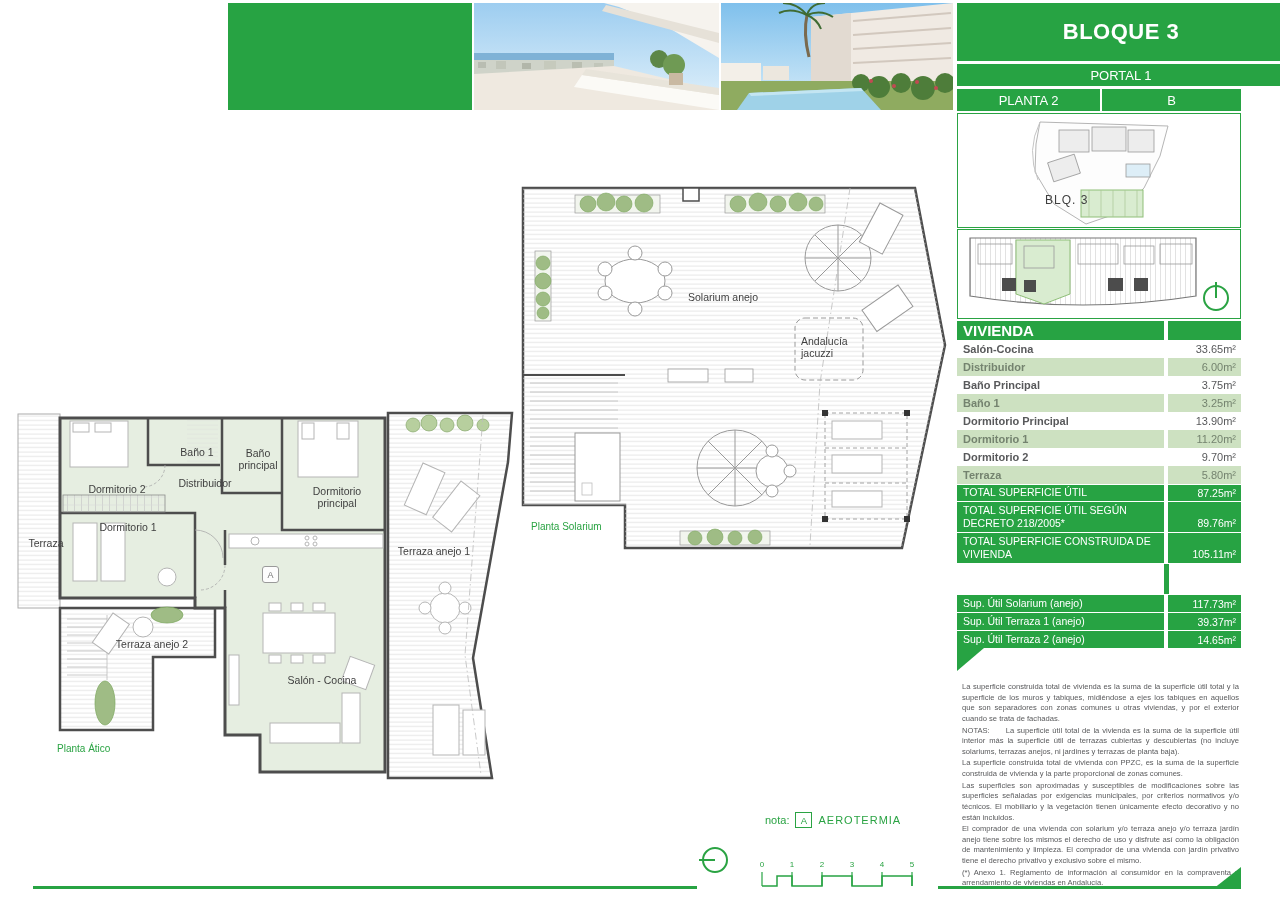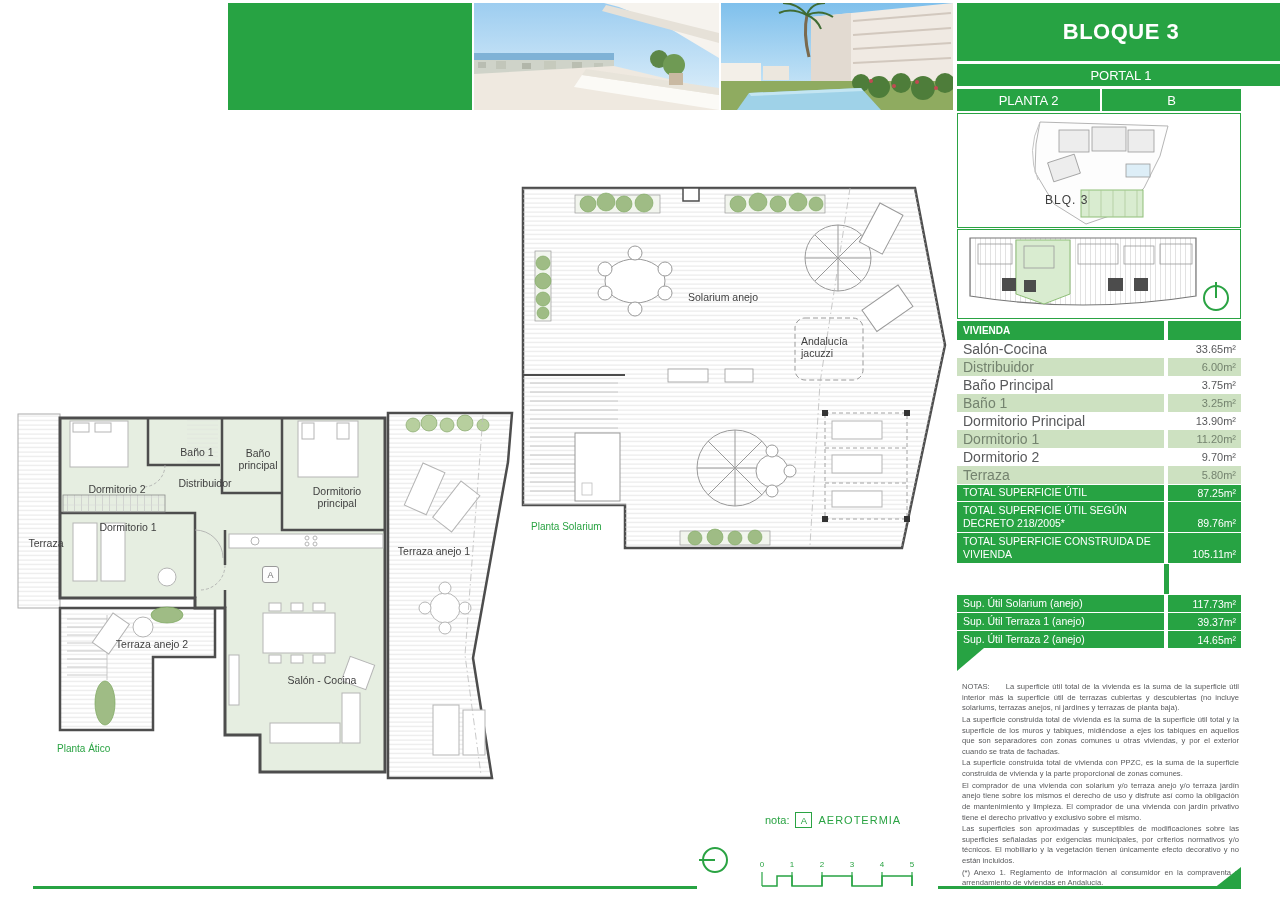--- a/index.html
+++ b/index.html
@@ -24,26 +24,26 @@
   .hdr-letter{left:1102px;width:139px;}
 
   .panel-box{left:957px;width:282px;background:#fff;border:1px solid #2aa343;}
   .site-box{top:113px;height:113px;}
   .key-box{top:229px;height:88px;}
   .blq-label{color:#404040;font-size:12px;letter-spacing:1px;}
 
   
   .tbl{left:957px;top:321px;width:284px;}
   .trow{display:grid;grid-template-columns:207px 4px 73px;height:18px;}
-  .trow .c1{display:flex;align-items:center;padding-left:6px;font-size:14px;color:#5f6b5f;}
+  .trow .c1{display:flex;align-items:center;padding-left:6px;font-size:11px;color:#5f6b5f;font-weight:bold;}
   .trow .c2{display:flex;align-items:center;justify-content:flex-end;padding-right:5px;
             font-size:11px;color:#5f6b5f;}
   .trow .div{background:#fff;}
   .trow.head{height:19px;}
-  .trow.head .c1{background:#27a343;color:#fff;font-weight:bold;font-size:10px;}
+  .trow.head .c1{background:#27a343;color:#fff;font-weight:bold;font-size:15px;}
   .trow.head .c2{background:#27a343;}
   .trow.alt .c1,.trow.alt .c2{background:#cde1c1;color:#74836f;}
   .trow.white .c1,.trow.white .c2{background:#fff;color:#58595b;}
 
   .totrow{display:grid;grid-template-columns:207px 4px 73px;margin-top:1px;}
   .totrow .c1{background:#27a343;color:#fff;font-size:10.5px;line-height:1.25;
               display:flex;align-items:center;padding-left:6px;}
   .totrow .c2{background:#27a343;color:#fff;font-size:10.5px;display:flex;
               align-items:center;justify-content:flex-end;padding-right:5px;}
   .totrow .div{background:#fff;}
@@ -293,25 +293,25 @@
       </div>
     <div class="totrow" style="height:17px;">
       <div class="c1">Sup. Útil Terraza 2 (anejo)</div>
         <div class="div"></div>
       <div class="c2">14.65m²</div>
       </div>
   </div>
   <div class="abs wedge"></div>
 
   <div class="abs notes">
+    <p>La superficie construida total de vivienda es la suma de la superficie útil total y la superficie de los muros y tabiques, midiéndose a ejes los tabiques en aquellos que son separadores con zonas comunes u otras viviendas, y por el exterior cuando se trata de fachadas.</p>
     <p><span class="nh">NOTAS:</span><span>La superficie útil total de la vivienda es la suma de la superficie útil interior más la superficie útil de terrazas cubiertas y descubiertas (no incluye solariums, terrazas anejos, ni jardines y terrazas de planta baja).</span></p>
-    <p>La superficie construida total de vivienda es la suma de la superficie útil total y la superficie de los muros y tabiques, midiéndose a ejes los tabiques en aquellos que son separadores con zonas comunes u otras viviendas, y por el exterior cuando se trata de fachadas.</p>
     <p>La superficie construida total de vivienda con PPZC, es la suma de la superficie construida de vivienda y la parte proporcional de zonas comunes.</p>
+    <p>Las superficies son aproximadas y susceptibles de modificaciones sobre las superficies señaladas por exigencias municipales, por criterios normativos y/o técnicos. El mobiliario y la vegetación tienen únicamente efecto decorativo y no están incluidos.</p>
     <p>El comprador de una vivienda con solarium y/o terraza anejo y/o terraza jardín anejo tiene sobre los mismos el derecho de uso y disfrute así como la obligación de mantenimiento y limpieza. El comprador de una vivienda con jardín privativo tiene el derecho privativo y exclusivo sobre el mismo.</p>
-    <p>Las superficies son aproximadas y susceptibles de modificaciones sobre las superficies señaladas por exigencias municipales, por criterios normativos y/o técnicos. El mobiliario y la vegetación tienen únicamente efecto decorativo y no están incluidos.</p>
     <p>(*) Anexo 1. Reglamento de información al consumidor en la compraventa y arrendamiento de viviendas en Andalucía.</p>
   </div>
 
   <div class="abs" style="left:15px;top:405px;">
     <svg width="500" height="380" viewBox="0 0 500 380">
       <defs>
         <pattern id="hz" width="6" height="4.5" patternUnits="userSpaceOnUse">
           <line x1="0" y1="2" x2="6" y2="2" stroke="#dadada" stroke-width="0.7"></line>
         </pattern>
         <pattern id="cl" width="7" height="8" patternUnits="userSpaceOnUse">

